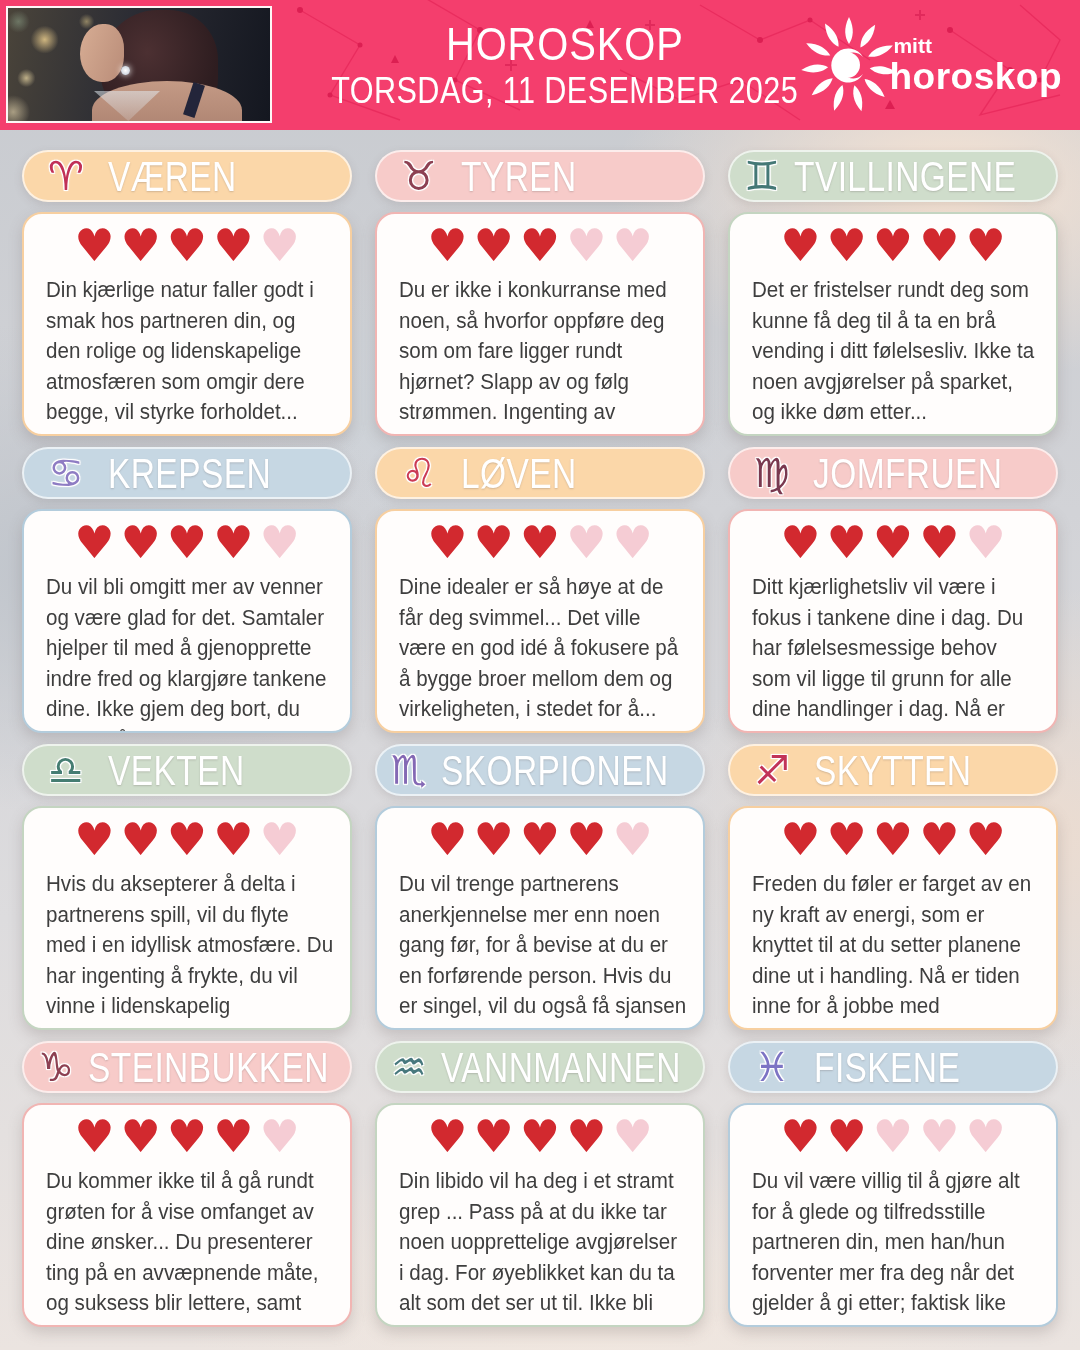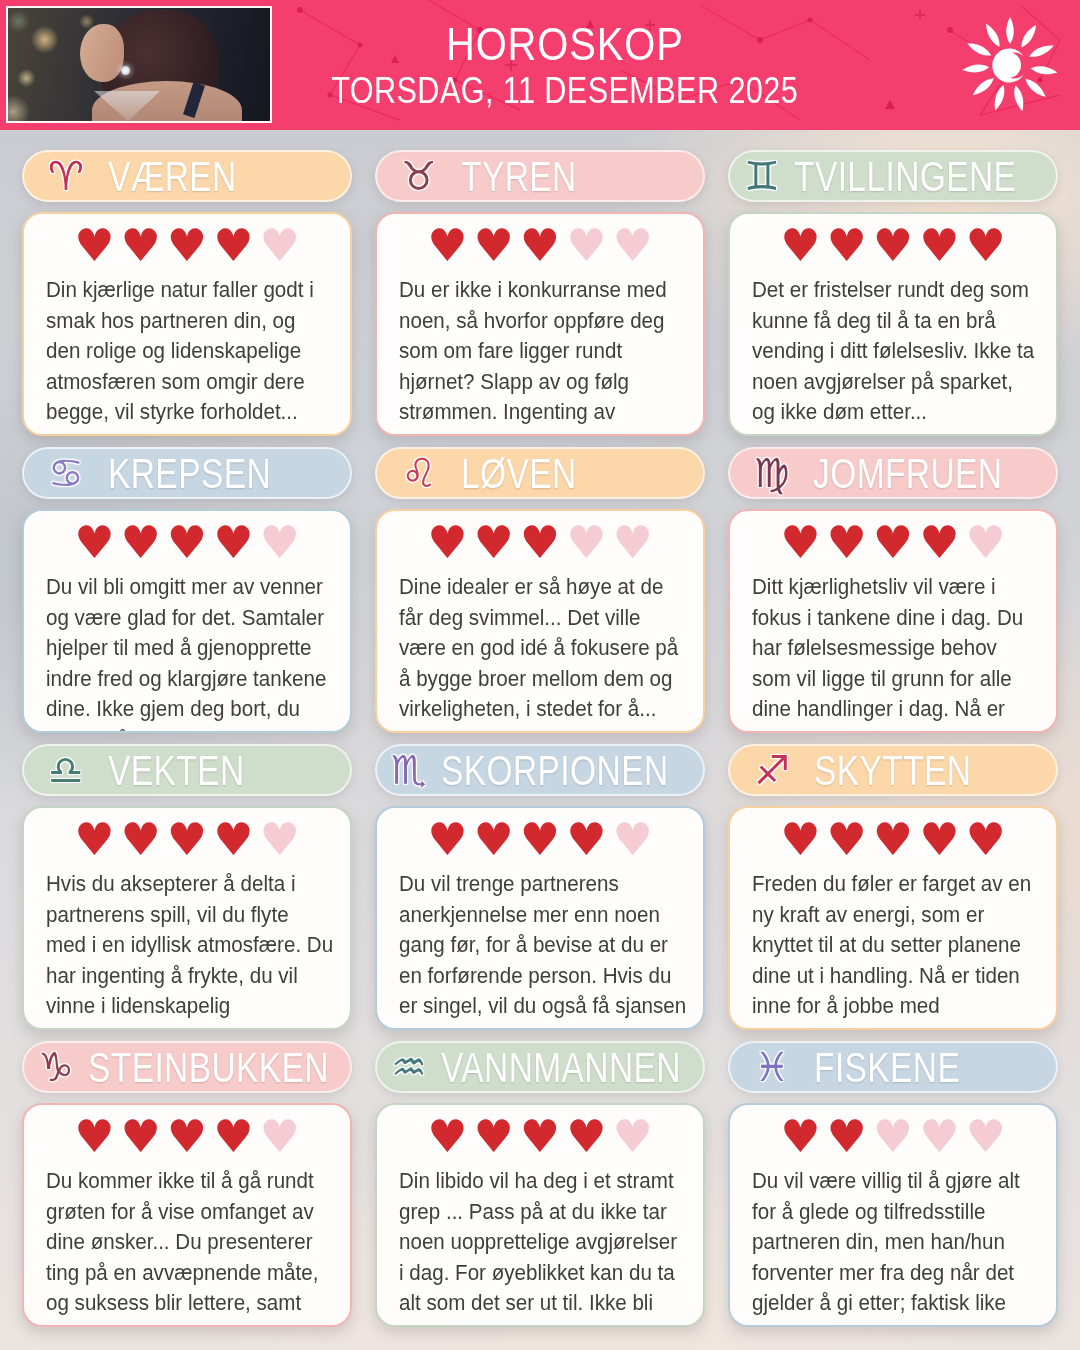--- a/index.html
+++ b/index.html
@@ -171,20 +171,24 @@
             <path d="M0 -48 C6 -36 4 -27 0 -21 C-4 -27 -6 -36 0 -48" transform="rotate(198)"></path>
             <path d="M0 -48 C6 -36 4 -27 0 -21 C-4 -27 -6 -36 0 -48" transform="rotate(231)"></path>
             <path d="M0 -48 C6 -36 4 -27 0 -21 C-4 -27 -6 -36 0 -48" transform="rotate(264)"></path>
             <path d="M0 -48 C6 -36 4 -27 0 -21 C-4 -27 -6 -36 0 -48" transform="rotate(297)"></path>
             <path d="M0 -48 C6 -36 4 -27 0 -21 C-4 -27 -6 -36 0 -48" transform="rotate(330)"></path>
           </g>
           <path d="M14 -8 A17 17 0 1 0 14 9 A13 13 0 1 1 14 -8 Z"></path>
           <circle cx="-2" cy="0" r="13"></circle>
         </g>
       </svg>
+      <div class="logo-text">
+        <span class="small">mitt</span>
+        <span class="big">horoskop</span>
+      </div>
     </div>
   </header>
 
   <main class="grid" id="grid">
       <section class="sign" style="--banner: #fbd7a9; --border: #f7cfa0;">
       <div class="banner">
         <span class="sign-icon" style="color: rgb(193, 48, 87);">♈</span>
         <h2 class="sign-name">VÆREN</h2>
       </div>
       <div class="card">

